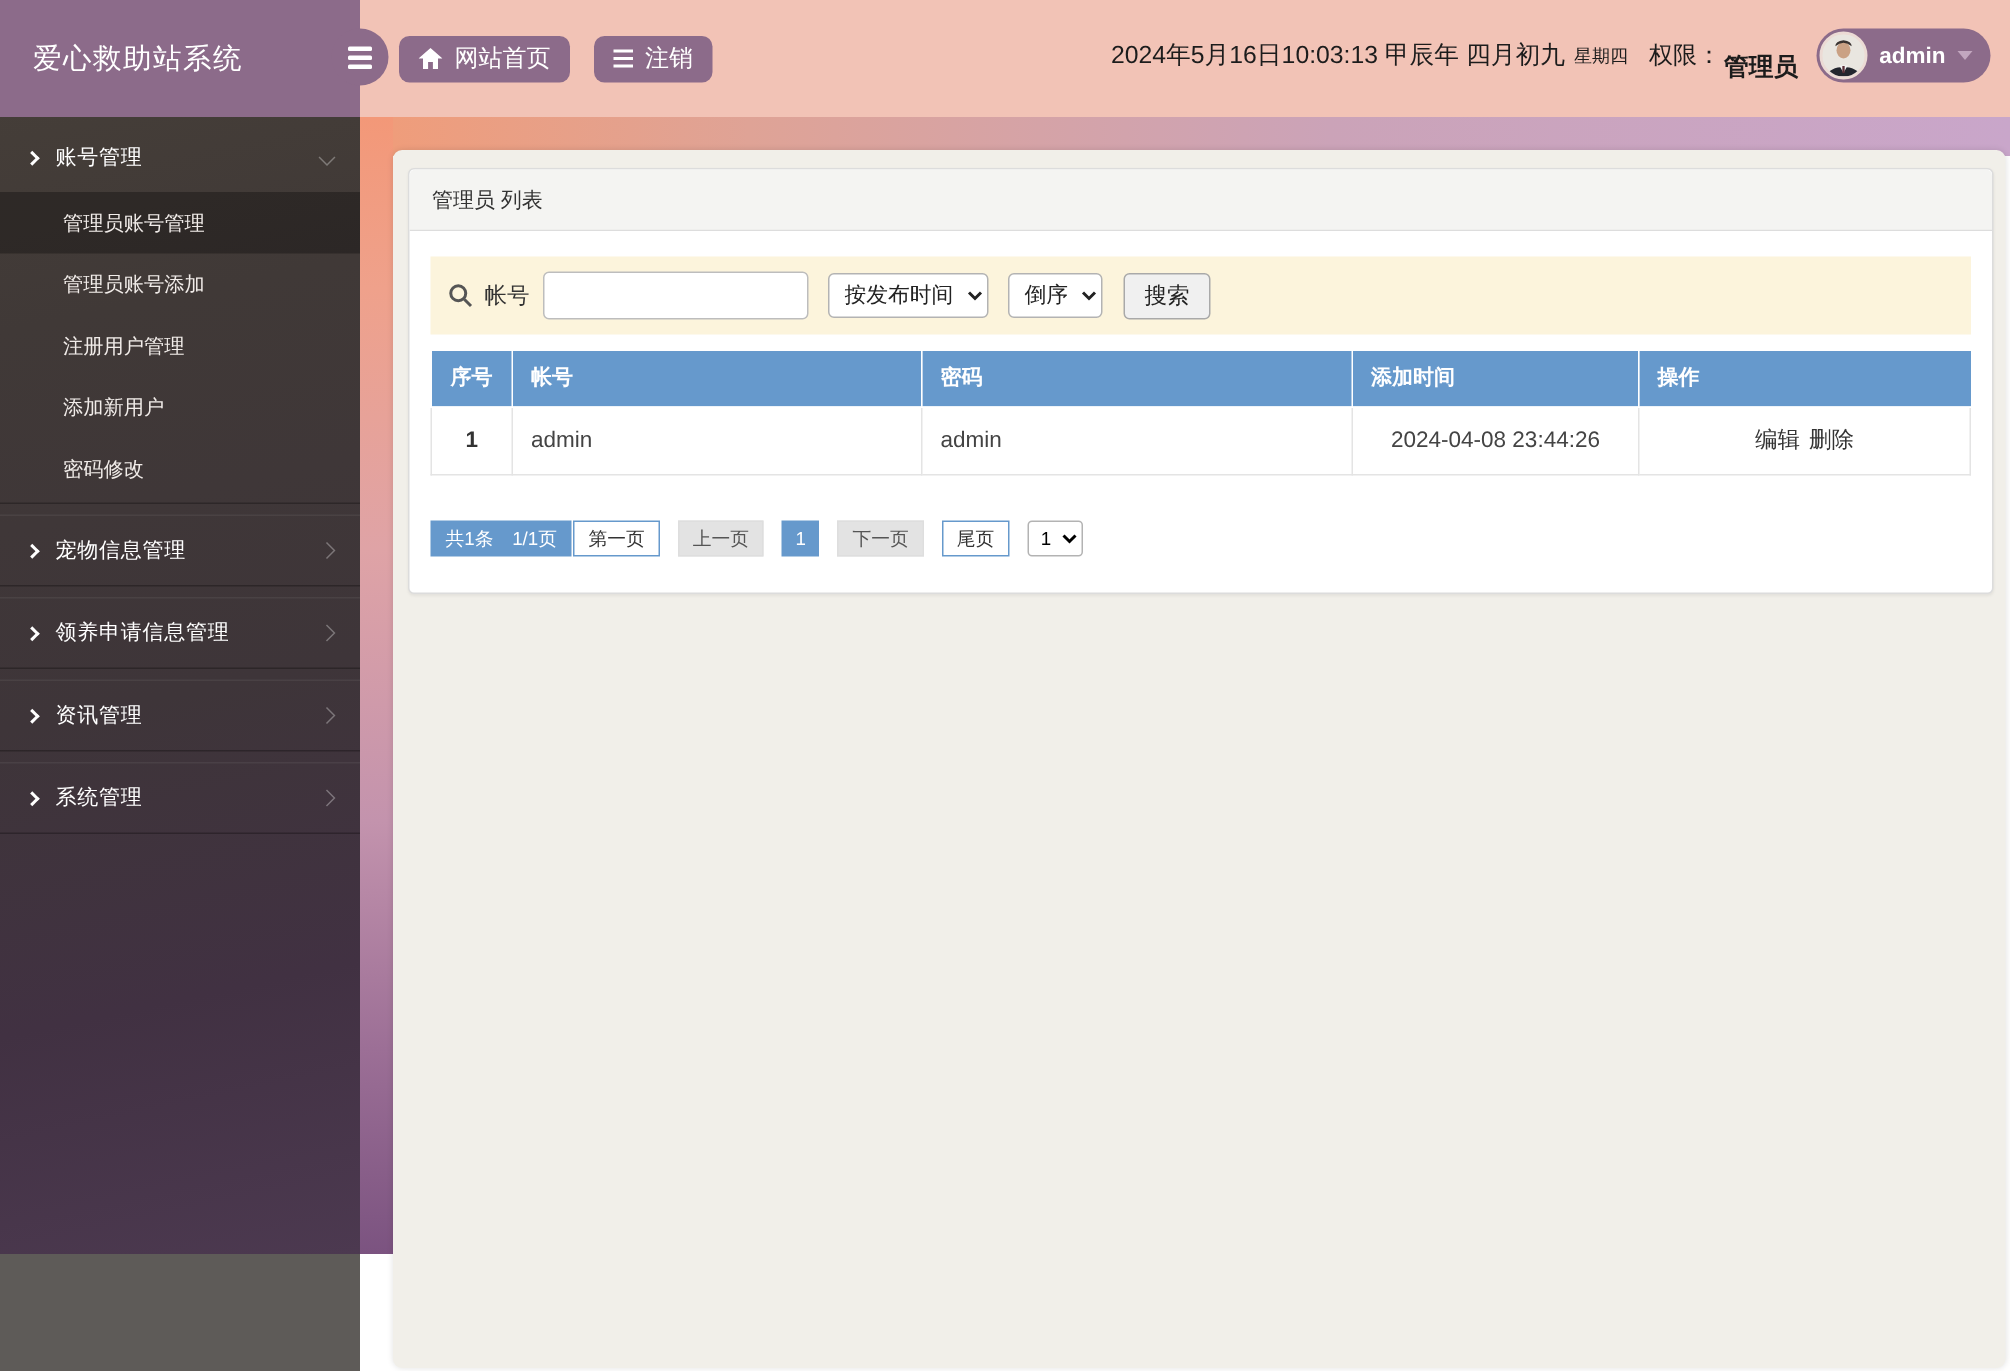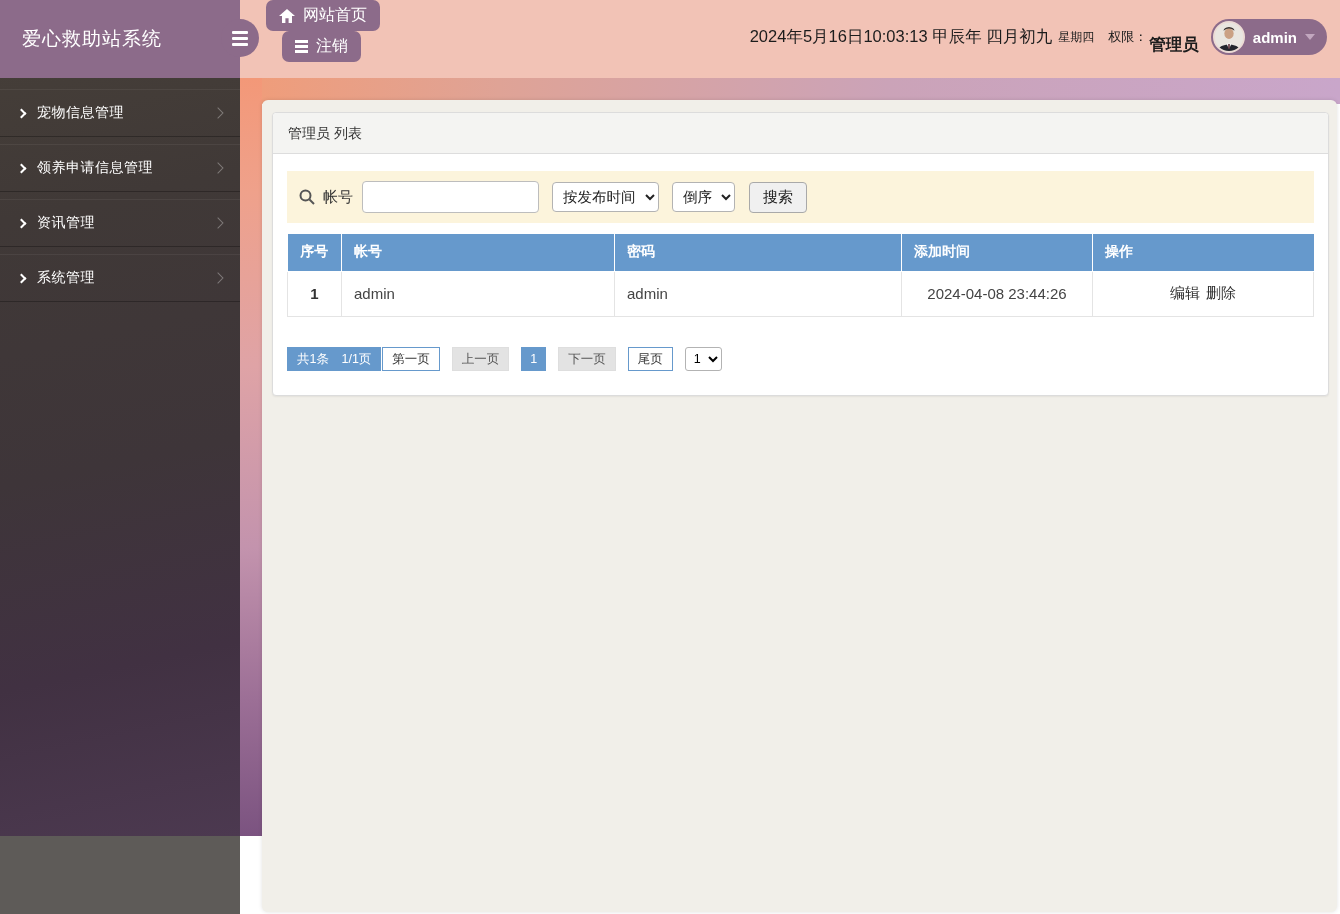--- a/index.html
+++ b/index.html
@@ -51,38 +51,38 @@
     border-radius:50%; background:#8c6b8a; z-index:7;
     display:flex; flex-direction:column; align-items:center; justify-content:center;
     gap:3px; cursor:pointer;
   }
   .toggle i { display:block; width:16px; height:3px; background:#fff; border-radius:1px; }
 
   
   .topbar {
     position:absolute; left:240px; top:0; width:1100px; height:78px;
     background:#f2c3b6; z-index:5;
-    display:flex; align-items:flex-start; padding-left:26px;flex-direction:column;
+    display:flex; align-items:center; padding-left:26px;
   }
   .tb-btn {
     display:inline-flex; align-items:center; gap:8px;
     background:#8c6b8a; color:#fff; border:none; cursor:pointer;
     height:31px; padding:0 13px; border-radius:7px; font-size:16px;
     font-family:inherit;
   }
   .tb-btn + .tb-btn { margin-left:16px; }
   .tb-btn .bars { display:flex; flex-direction:column; gap:2.5px; }
   .tb-btn .bars i { display:block; width:13px; height:2.5px; background:#fff; }
   .tb-right {
     position:absolute; right:13px; top:0; height:74px;
     display:flex; align-items:center; color:#1c1c1c;
   }
   .tb-datetime { font-size:16.5px; }
   .tb-weekday { font-size:12px; margin-left:6px; }
-  .tb-perm { font-size:13px; margin-left:14px; }
+  .tb-perm { font-size:16px; margin-left:14px; }
   .tb-perm-val { font-size:16.5px; font-weight:bold; margin-left:2px;margin-top:15px; }
   .user-pill {
     margin-left:12px; height:36px; border-radius:19px; background:#8c6b8a;
     display:flex; align-items:center; padding:0 12px 0 2px; gap:8px; cursor:pointer;
   }
   .avatar {
     width:32px; height:32px; border-radius:50%; overflow:hidden;
     border:2px solid #ecdbd5; background:#e9e6e0; flex:0 0 auto;
   }
   .user-name { color:#fff; font-size:15px; font-weight:bold; }
@@ -172,20 +172,34 @@
   .pg-select {
     height:24px; border:1px solid #b3b3b3; border-radius:3px; background:#fff;
     font-size:12.5px; font-family:inherit; padding:0 4px;
   }
 </style>
 </head>
 <body>
 
 <aside class="sidebar">
   <nav class="menu">
+    <div class="group expanded">
+      <div class="group-header">
+        <span class="chev right"></span>
+        <span class="group-label">账号管理</span>
+        <span class="chev down dim"></span>
+      </div>
+      <div class="submenu">
+        <a class="subitem active">管理员账号管理</a>
+        <a class="subitem">管理员账号添加</a>
+        <a class="subitem">注册用户管理</a>
+        <a class="subitem">添加新用户</a>
+        <a class="subitem">密码修改</a>
+      </div>
+    </div>
     <div class="group collapsed">
       <div class="group-header">
         <span class="chev right"></span>
         <span class="group-label">宠物信息管理</span>
         <span class="chev right dim"></span>
       </div>
     </div>
     <div class="group collapsed">
       <div class="group-header">
         <span class="chev right"></span>

